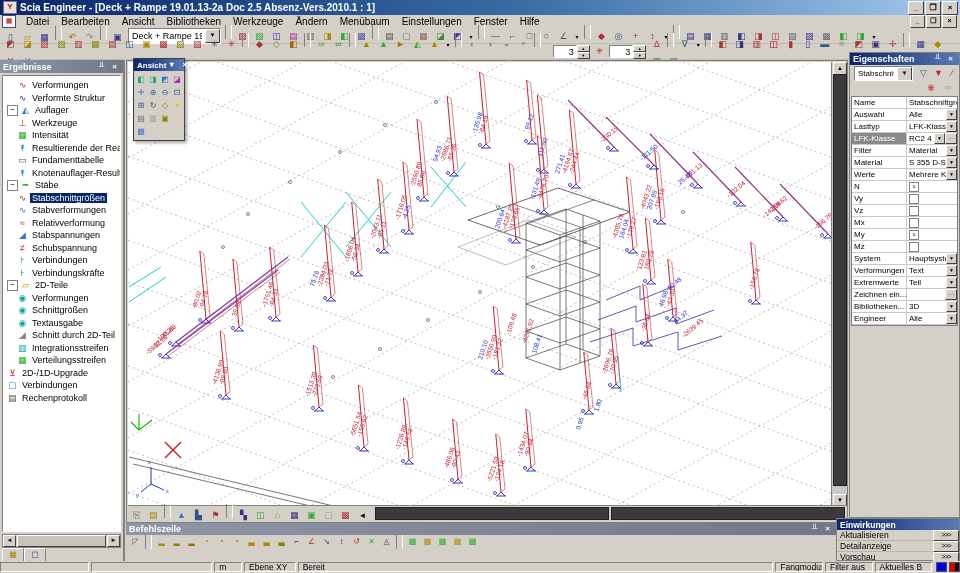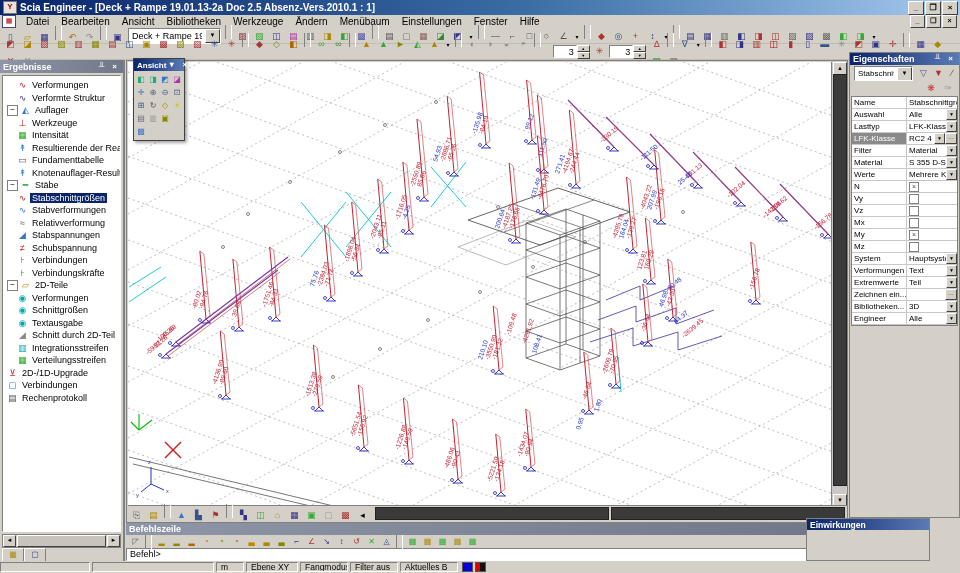--- a/index.html
+++ b/index.html
@@ -62,21 +62,21 @@
   #ansicht{position:absolute;left:133px;top:58px;width:50px;background:#d4d0c8;border:1px solid #404040;box-shadow:2px 2px 3px rgba(0,0,0,.35);}
   #ansicht .dockhead{height:12px;font-size:8px;}
   #ansicht .body{padding:2px 1px;}
   #ansicht .icon{width:10px;height:10px;font-size:8px;line-height:10px;margin:0;}
   
   #befehl{position:absolute;left:126px;top:523px;width:710px;height:38px;background:#d4d0c8;}
   #cmdicons{height:13px;display:flex;align-items:center;padding-left:2px;background:#d4d0c8;}
   #cmdicons .icon{width:13px;height:12px;font-size:8px;line-height:11px;}
   #cmdinput{height:11px;margin:0;background:#fff;border:1px solid;border-color:#808080 #fff #fff #808080;font-size:9px;line-height:10px;padding-left:3px;}
   
-  #einwirk{position:absolute;left:806px;top:518px;width:124px;height:43px;background:#d4d0c8;border:1px solid #808080;box-sizing:border-box;}
+  #einwirk{position:absolute;left:836px;top:518px;width:124px;height:43px;background:#d4d0c8;border:1px solid #808080;box-sizing:border-box;}
   .erow{display:flex;align-items:center;height:10px;border-bottom:1px solid #b8b4ac;font-size:8.5px;padding-left:3px;}
   .erow .ebtn{margin-left:auto;width:24px;height:9px;background:#d4d0c8;border:1px solid;border-color:#fff #404040 #404040 #fff;font-size:7px;line-height:8px;text-align:center;letter-spacing:-1px;}
   
   #props{position:absolute;left:849px;top:52px;width:111px;height:466px;background:#d4d0c8;border:1px solid #808080;box-sizing:border-box;display:flex;flex-direction:column;}
   #propcombo{display:flex;align-items:center;padding:1px 2px;gap:2px;}
   #propcombo .combo{flex:1;height:13px;font-size:8px;overflow:hidden;white-space:nowrap;}
   #propicons2{display:flex;justify-content:flex-end;padding:0 4px 1px 0;gap:3px;}
   #grid{background:#fff;border:1px solid #808080;margin:0 1px;}
   .prow{display:flex;height:11px;border-bottom:1px solid #c8c8c8;font-size:8px;align-items:center;}
   .plabel{width:52px;flex:none;padding-left:2px;border-right:1px solid #c8c8c8;height:11px;line-height:11px;overflow:hidden;white-space:nowrap;}
@@ -829,27 +829,40 @@
         <span class="icon" style="color: rgb(170, 51, 51);">↺</span>
         <span class="icon" style="color: rgb(51, 170, 51);">✕</span>
         <span class="icon" style="color: rgb(51, 85, 136);">◬</span>
         <span class="sep"></span>
         <span class="icon" style="color: rgb(34, 170, 34);">▦</span>
         <span class="icon" style="color: rgb(170, 136, 0);">▦</span>
         <span class="icon" style="color: rgb(34, 170, 34);">▦</span>
         <span class="icon" style="color: rgb(170, 136, 0);">▦</span>
         <span class="icon" style="color: rgb(34, 170, 34);">▦</span>
       </div>
-    <div id="cmdinput">Befehl&gt;</div>
   </div>
 
   <div id="einwirk">
     <div class="dockhead dock-blue" style="height:11px;font-size:8.5px;">
       <span>Einwirkungen</span>
     </div>
+    <div id="einwrows">
+        <div class="erow">
+          <span>Aktualisieren</span>
+          <span class="ebtn">&gt;&gt;&gt;</span>
+        </div>
+        <div class="erow">
+          <span>Detailanzeige</span>
+          <span class="ebtn">&gt;&gt;&gt;</span>
+        </div>
+        <div class="erow">
+          <span>Vorschau</span>
+          <span class="ebtn">&gt;&gt;&gt;</span>
+        </div>
+      </div>
   </div>
 
   <div id="props">
     <div class="dockhead dock-blue" style="height:12px;">
       <span>Eigenschaften</span>
       <span class="dockbtn">
           <span>╨</span>
           <span>×</span>
         </span>
     </div>
@@ -995,20 +1008,21 @@
           </span>
         </div>
       </div>
   </div>
 
   <div id="statusbar">
       <span class="scell" style="width: 90px;"></span>
       <span class="scell" style="width: 122px;"></span>
       <span class="scell" style="width: 28px;">m</span>
       <span class="scell" style="width: 52px;">Ebene XY</span>
+      <span class="scell" style="width: 480px;">Bereit</span>
       <span class="scell" style="width: 48px;">Fangmodus</span>
       <span class="scell" style="width: 48px;">Filter aus</span>
       <span class="scell" style="width: 58px;">Aktuelles B</span>
       <span class="swatch sw-blue"></span>
       <span class="swatch sw-rb"></span>
     </div>
 
 </div>
 
 </body></html>

